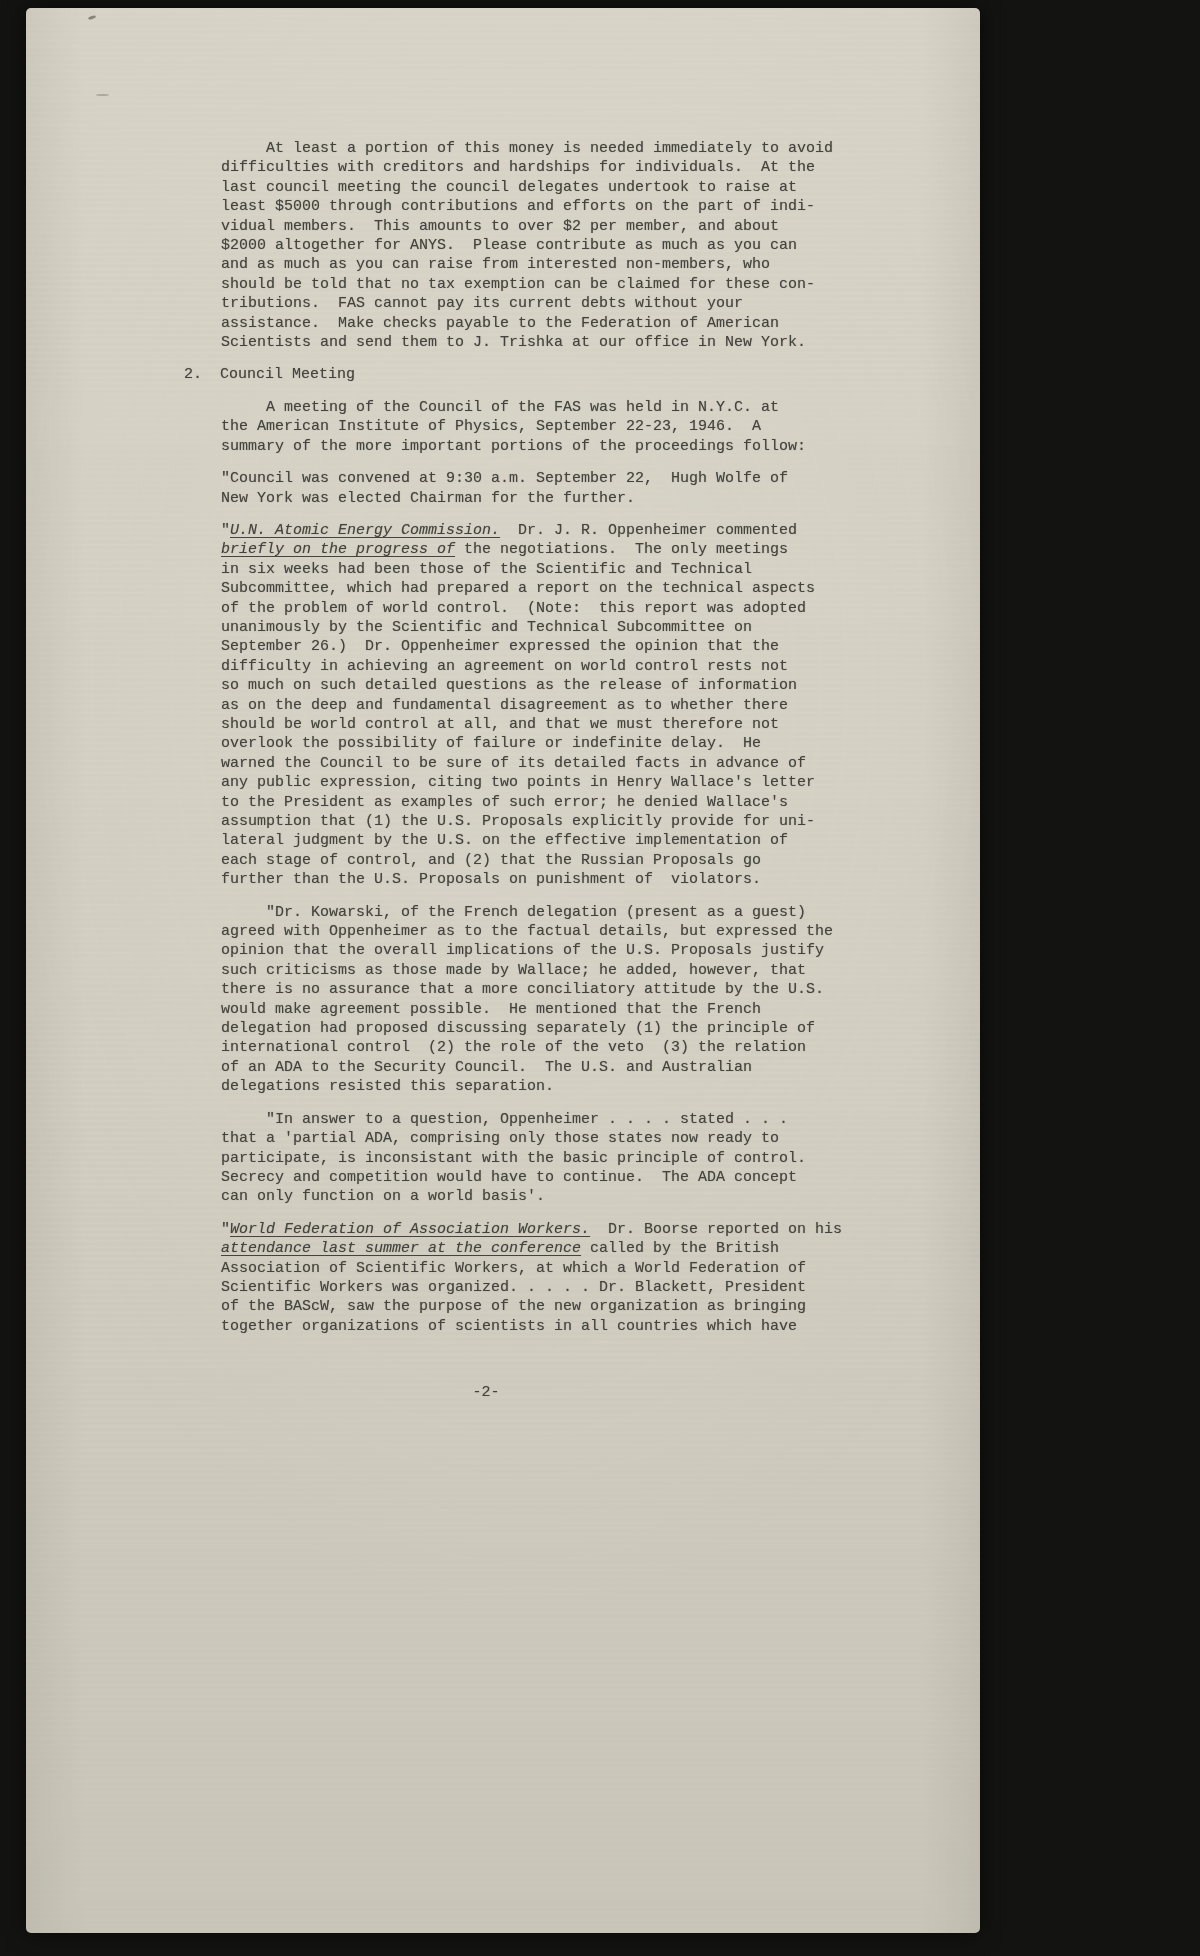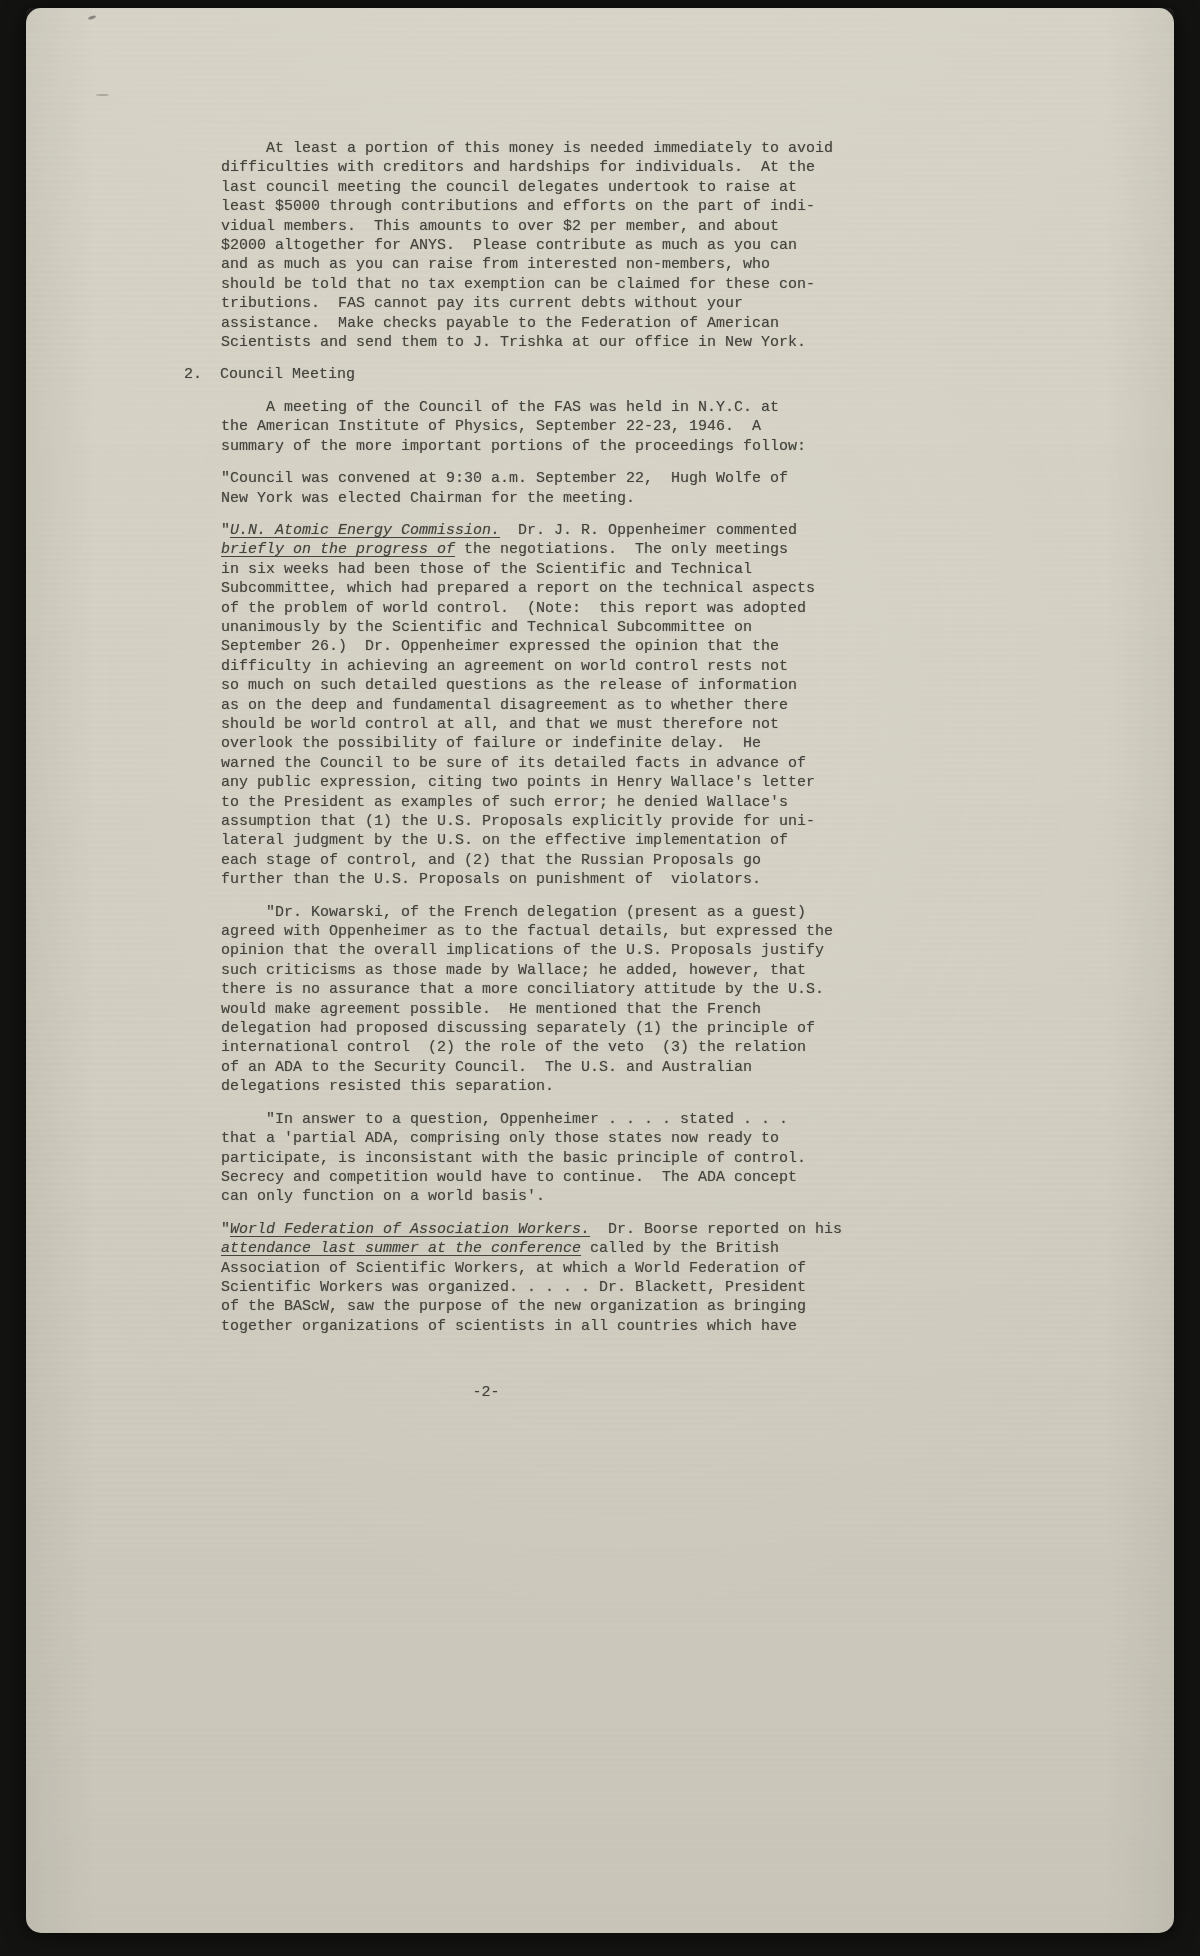--- a/index.html
+++ b/index.html
@@ -8,24 +8,24 @@
     height: 1956px;
     position: relative;
     overflow: hidden;
     background: var(--backdrop, #131311);
     font-family: "Liberation Mono", "DejaVu Sans Mono", monospace;
   }
   .paper {
     position: absolute;
     left: 26px;
     top: 8px;
-    width: 1148px;
+    width: 954px;
     height: 1925px;
     background-color: var(--paper, #d6d2c5);
-    border-radius: 15px;
+    border-radius: 5px;
     box-shadow: 0 0 22px rgba(0,0,0,0.6);
   }
   .paper::before {
     content: "";
     position: absolute;
     inset: 0;
     border-radius: 5px;
     pointer-events: none;
     background:
       radial-gradient(ellipse 90% 70% at 52% 35%, rgba(255,255,255,0.09), rgba(255,255,255,0) 70%),
@@ -94,21 +94,21 @@
         <div class="block heading">
           <div class="line">2.  Council Meeting</div>
         </div>
         <div class="block para">
           <div class="line">     A meeting of the Council of the FAS was held in N.Y.C. at</div>
           <div class="line">the American Institute of Physics, September 22-23, 1946.  A</div>
           <div class="line">summary of the more important portions of the proceedings follow:</div>
         </div>
         <div class="block para">
           <div class="line">"Council was convened at 9:30 a.m. September 22,  Hugh Wolfe of</div>
-          <div class="line">New York was elected Chairman for the meeting.</div>
+          <div class="line">New York was elected Chairman for the further.</div>
         </div>
         <div class="block para">
           <div class="line"><span>"</span><span class="underlined">U.N. Atomic Energy Commission.</span><span>  Dr. J. R. Oppenheimer commented</span></div>
           <div class="line"><span class="underlined">briefly on the progress of</span><span> the negotiations.  The only meetings</span></div>
           <div class="line">in six weeks had been those of the Scientific and Technical</div>
           <div class="line">Subcommittee, which had prepared a report on the technical aspects</div>
           <div class="line">of the problem of world control.  (Note:  this report was adopted</div>
           <div class="line">unanimously by the Scientific and Technical Subcommittee on</div>
           <div class="line">September 26.)  Dr. Oppenheimer expressed the opinion that the</div>
           <div class="line">difficulty in achieving an agreement on world control rests not</div>

